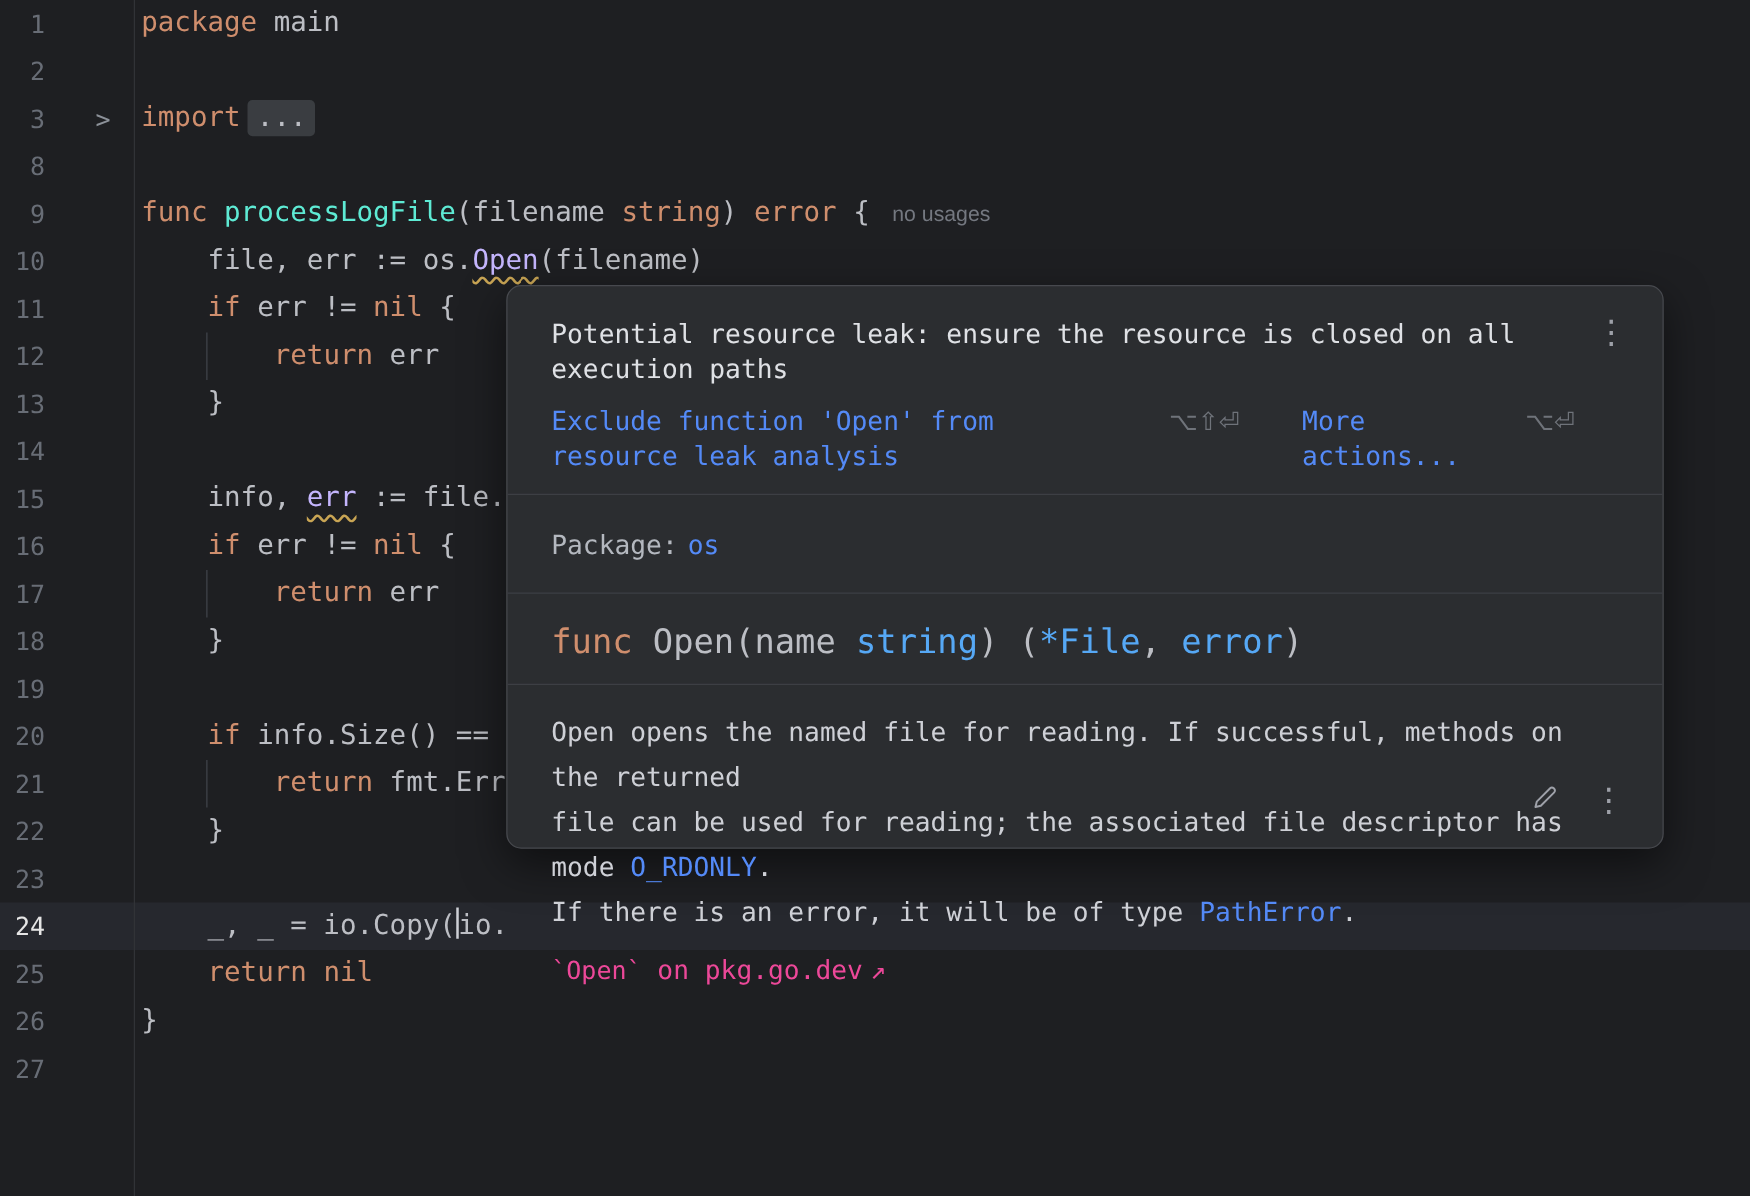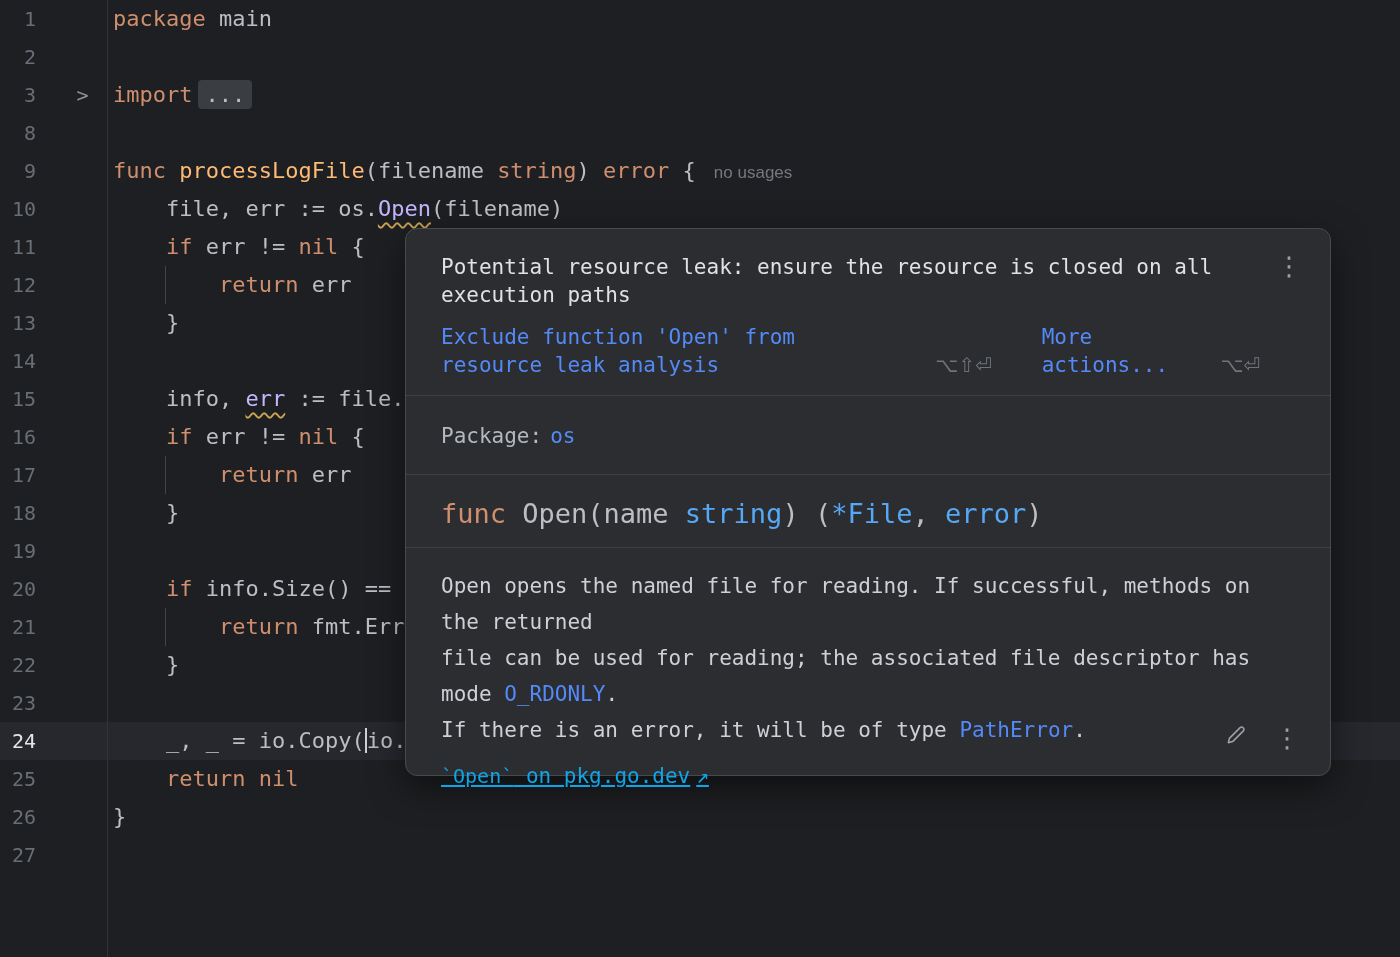--- a/index.html
+++ b/index.html
@@ -19,54 +19,54 @@
     background:#313337;z-index:1;
   }
   .line{display:flex;height:38px;line-height:38px;white-space:pre;position:relative;}
   .line.current{background:#26282e;}
   .gutter{flex:0 0 107px;display:flex;color:#686d76;font-size:20px;}
   .line.current .num{color:#e5e5e5;}
   .num{width:36px;text-align:right;}
   .fold{flex:1;text-align:center;padding-left:22px;color:#8c9199;font-size:20px;}
   .code{padding-left:6px;z-index:2;}
   .kw{color:#cf8e6d;}
-  .fn{color:#fdba74;margin-top:36px;}
+  .fn{color:#5eead4;margin-top:36px;}
   .pl{color:#bcbec4;}
   .warn{color:#c4b5fd;text-decoration:underline wavy #c9a554 1.5px;text-underline-offset:6px;}
   .folded{background:#3a3d41;border-radius:4px;padding:2px 7px;color:#bcbec4;margin-left:6px;}
   .hint{
     color:#747880;font-family:"Liberation Sans","DejaVu Sans",sans-serif;
     font-size:17px;margin-left:18px;margin-top:17px;
   }
   .caret{display:inline-block;width:2px;height:25px;background:#ced0d6;vertical-align:middle;margin-top:-4px;}
   .iguide{position:absolute;left:165px;top:0;bottom:0;width:1px;background:#40444b;}
   
   .popup{
-    position:absolute;left:405px;top:228px;width:926px;height:548px;
+    position:absolute;left:405px;top:228px;width:926px;height:451px;
     background:#2b2d30;border:1px solid #47494e;border-radius:12px;
     box-shadow:0 12px 34px rgba(0,0,0,.5);
     color:#dfe1e5;font-size:21px;z-index:10;box-sizing:border-box;
   }
   .popup-title{padding:24px 70px 0 35px;line-height:28px;}
   .popup-kebab{position:absolute;right:28px;top:24px;color:#9da0a8;font-size:26px;line-height:26px;cursor:pointer;}
-  .actions-row{display:flex;align-items:flex-end;padding:14px 70px 16px 35px;line-height:28px;gap:25px;}
+  .actions-row{display:flex;align-items:flex-start;padding:14px 70px 16px 35px;line-height:28px;gap:25px;}
   .linkblue{color:#548af7;cursor:pointer;}
   .shortcut{color:#6f737a;font-family:"DejaVu Sans",sans-serif;margin-left:22px;font-size:20px;}
   .spacer{flex:1;}
   .hr{border-top:1px solid #3d3f44;}
   .package-row{padding:26px 35px 24px 35px;line-height:28px;color:#b4b8bf;}
   .package-row .linkblue{margin-left:8px;}
   .signature-row{
     padding:24px 35px 18px 35px;line-height:30px;
     font-family:"DejaVu Sans Mono","Liberation Mono",monospace;font-size:27px;
   }
   .type{color:#56a8f5;}
   .doc{padding:20px 35px 0 35px;line-height:36px;color:#ced0d6;}
   .doc-line{white-space:pre-wrap;}
-  .pkg-link-row{padding:14px 35px 0 35px;line-height:28px;color:#0ea5e9;text-decoration:underline;}
+  .pkg-link-row{padding:14px 35px 0 35px;line-height:28px;color:#ec4899;}
   .pkg-code{font-family:"DejaVu Sans Mono","Liberation Mono",monospace;font-size:20px;}
   .ext-arrow{margin-left:6px;}
   .popup-footer{position:absolute;right:30px;bottom:24px;display:flex;gap:28px;align-items:center;color:#9da0a8;}
   .footer-kebab{font-size:26px;line-height:26px;cursor:pointer;}
   .pencil{cursor:pointer;display:inline-block;}
 </style>
 </head>
 <body>
 
 <div class="editor">

